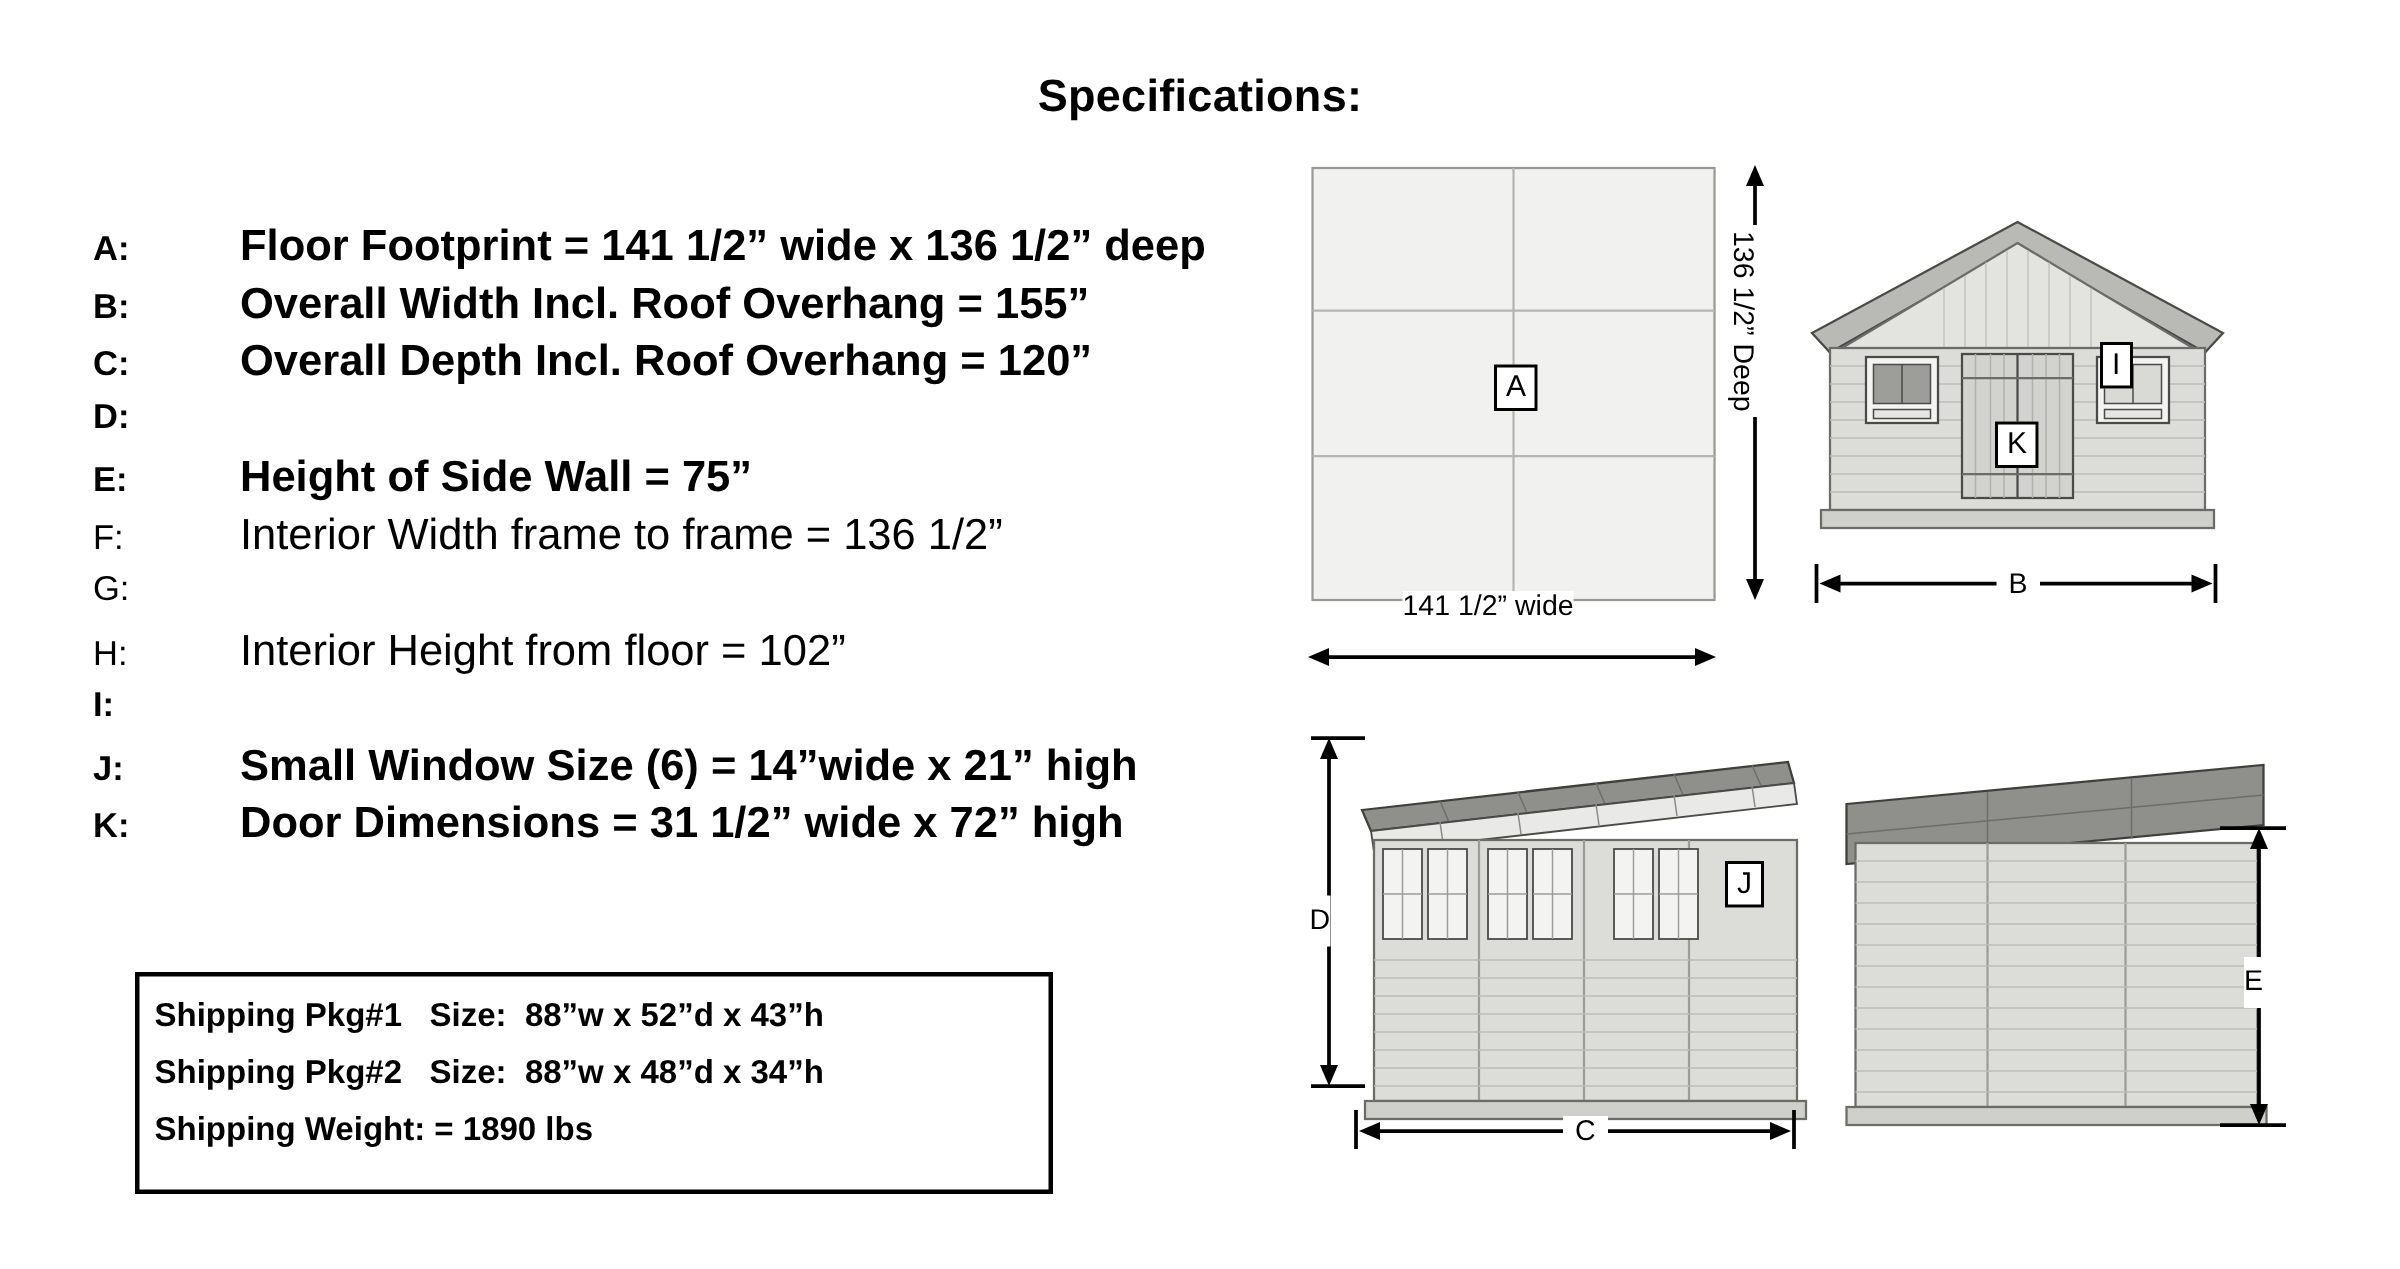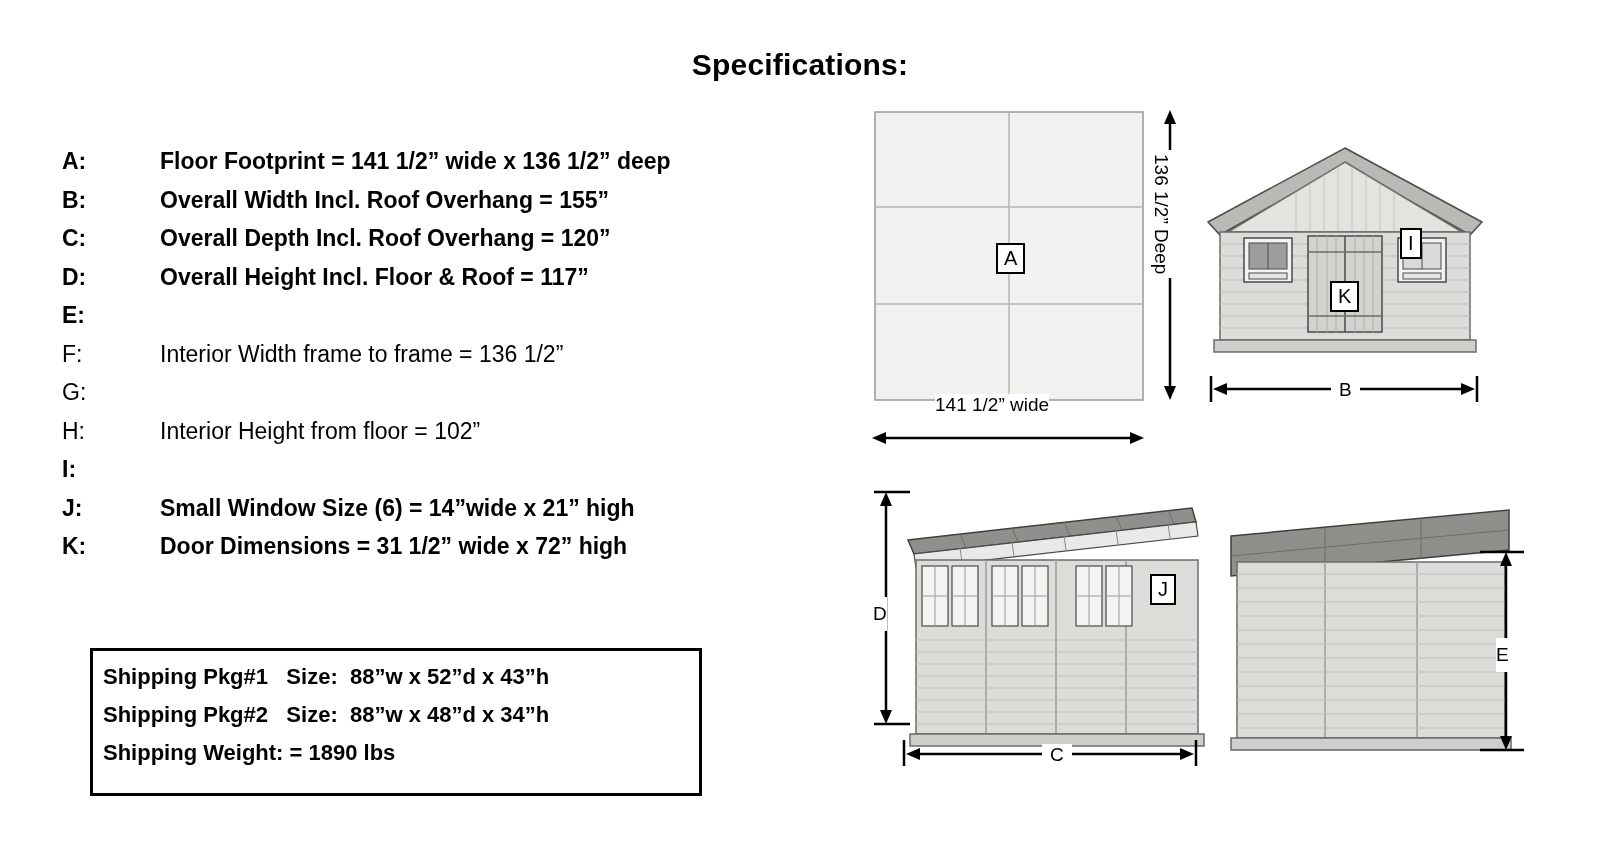--- a/index.html
+++ b/index.html
@@ -36,21 +36,21 @@
     display: flex;
     align-items: baseline;
     height: 38.5px;
   }
   .spec-key {
     width: 98px;
     flex: 0 0 98px;
     font-size: 23px;
   }
   .spec-text {
-    font-size: 23px;
+    font-size: 29px;
   }
   .spec-row.bold .spec-key,
   .spec-row.bold .spec-text {
     font-weight: bold;
   }
   
   #shipping-box {
     position: absolute;
     left: 90px;
     top: 648px;
@@ -110,25 +110,25 @@
     <div class="spec-text">Overall Width Incl. Roof Overhang = 155”</div>
   </div>
 
   <div class="spec-row bold">
     <div class="spec-key">C:</div>
     <div class="spec-text">Overall Depth Incl. Roof Overhang = 120”</div>
   </div>
 
   <div class="spec-row bold">
     <div class="spec-key">D:</div>
-    <div class="spec-text">Overall Height Incl. Floor &amp; Roof = 117”</div>
   </div>
 
   <div class="spec-row bold">
     <div class="spec-key">E:</div>
+    <div class="spec-text">Height of Side Wall = 75”</div>
   </div>
 
   <div class="spec-row">
     <div class="spec-key">F:</div>
     <div class="spec-text">Interior Width frame to frame = 136 1/2”</div>
   </div>
 
   <div class="spec-row">
     <div class="spec-key">G:</div>
   </div>

